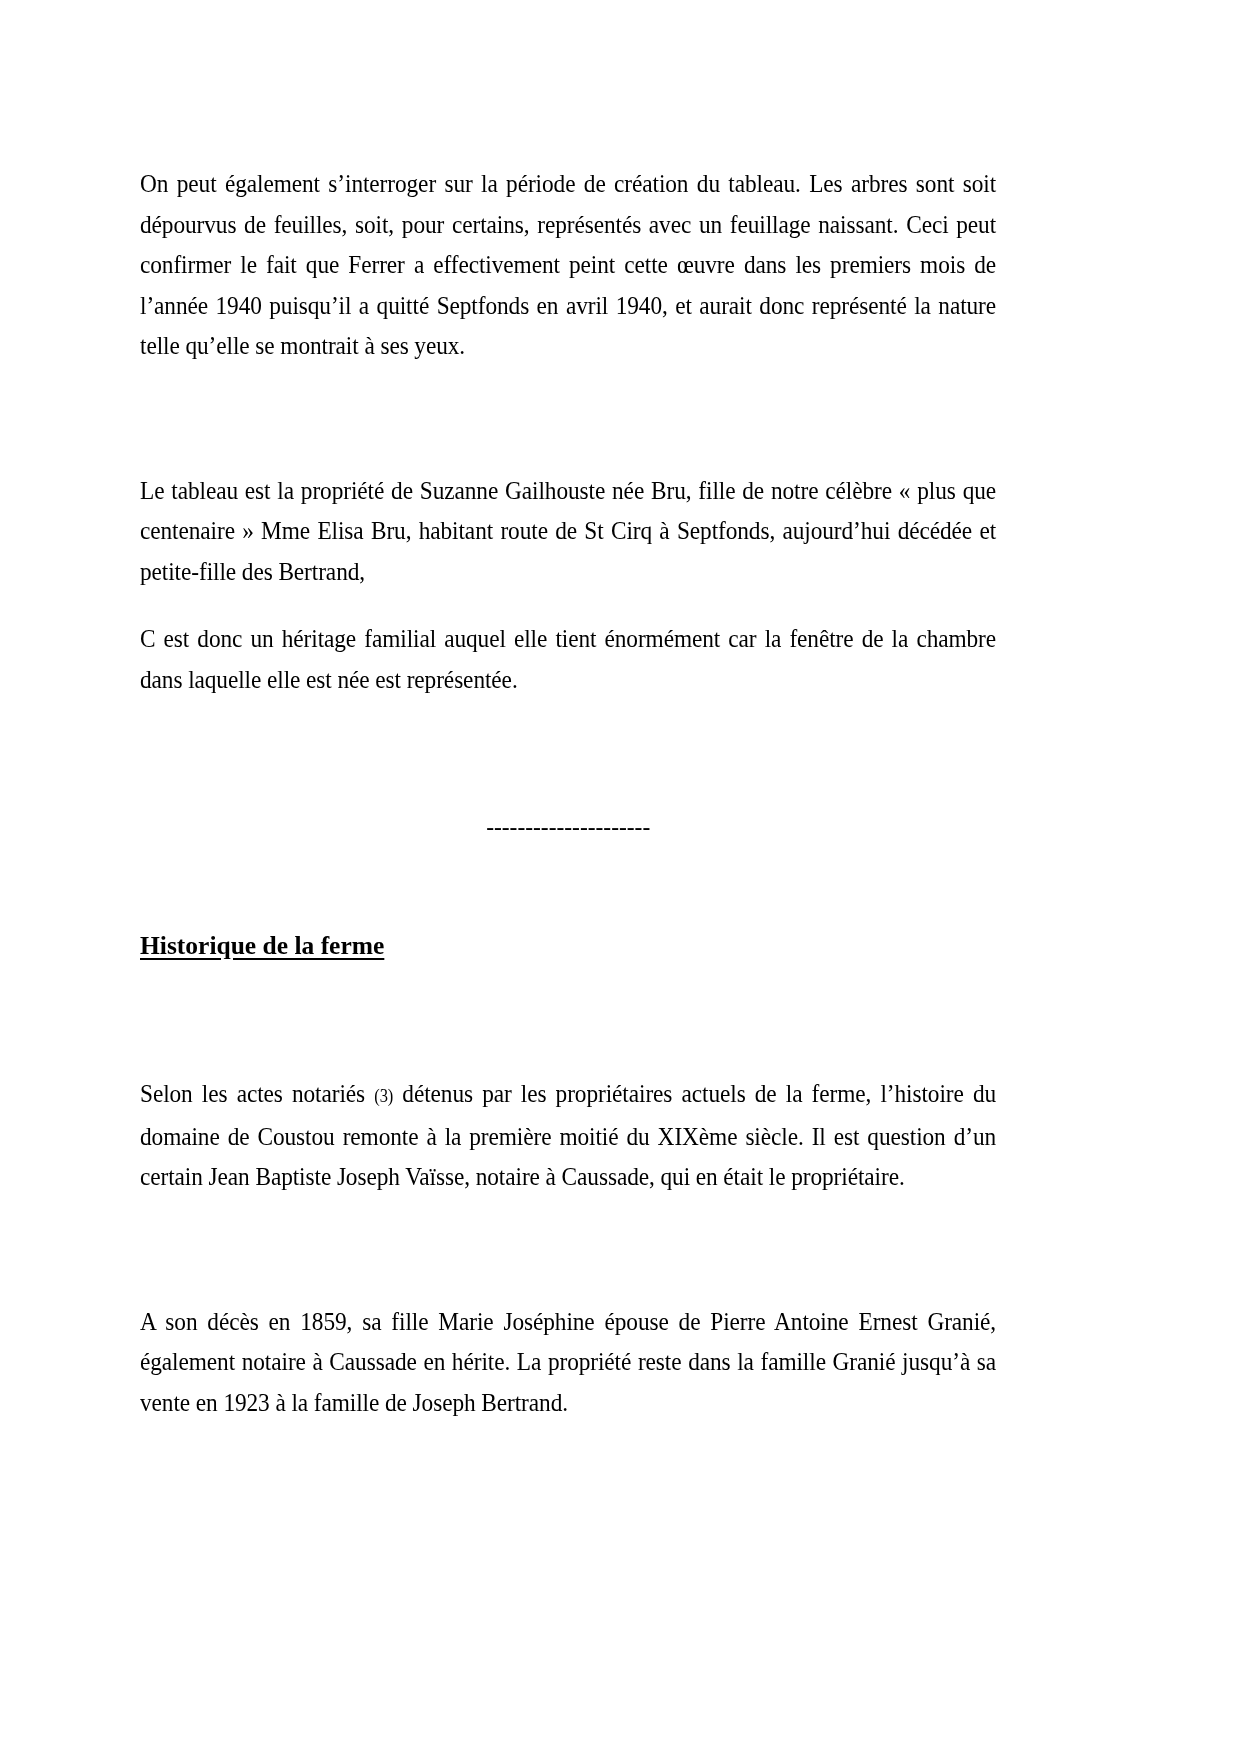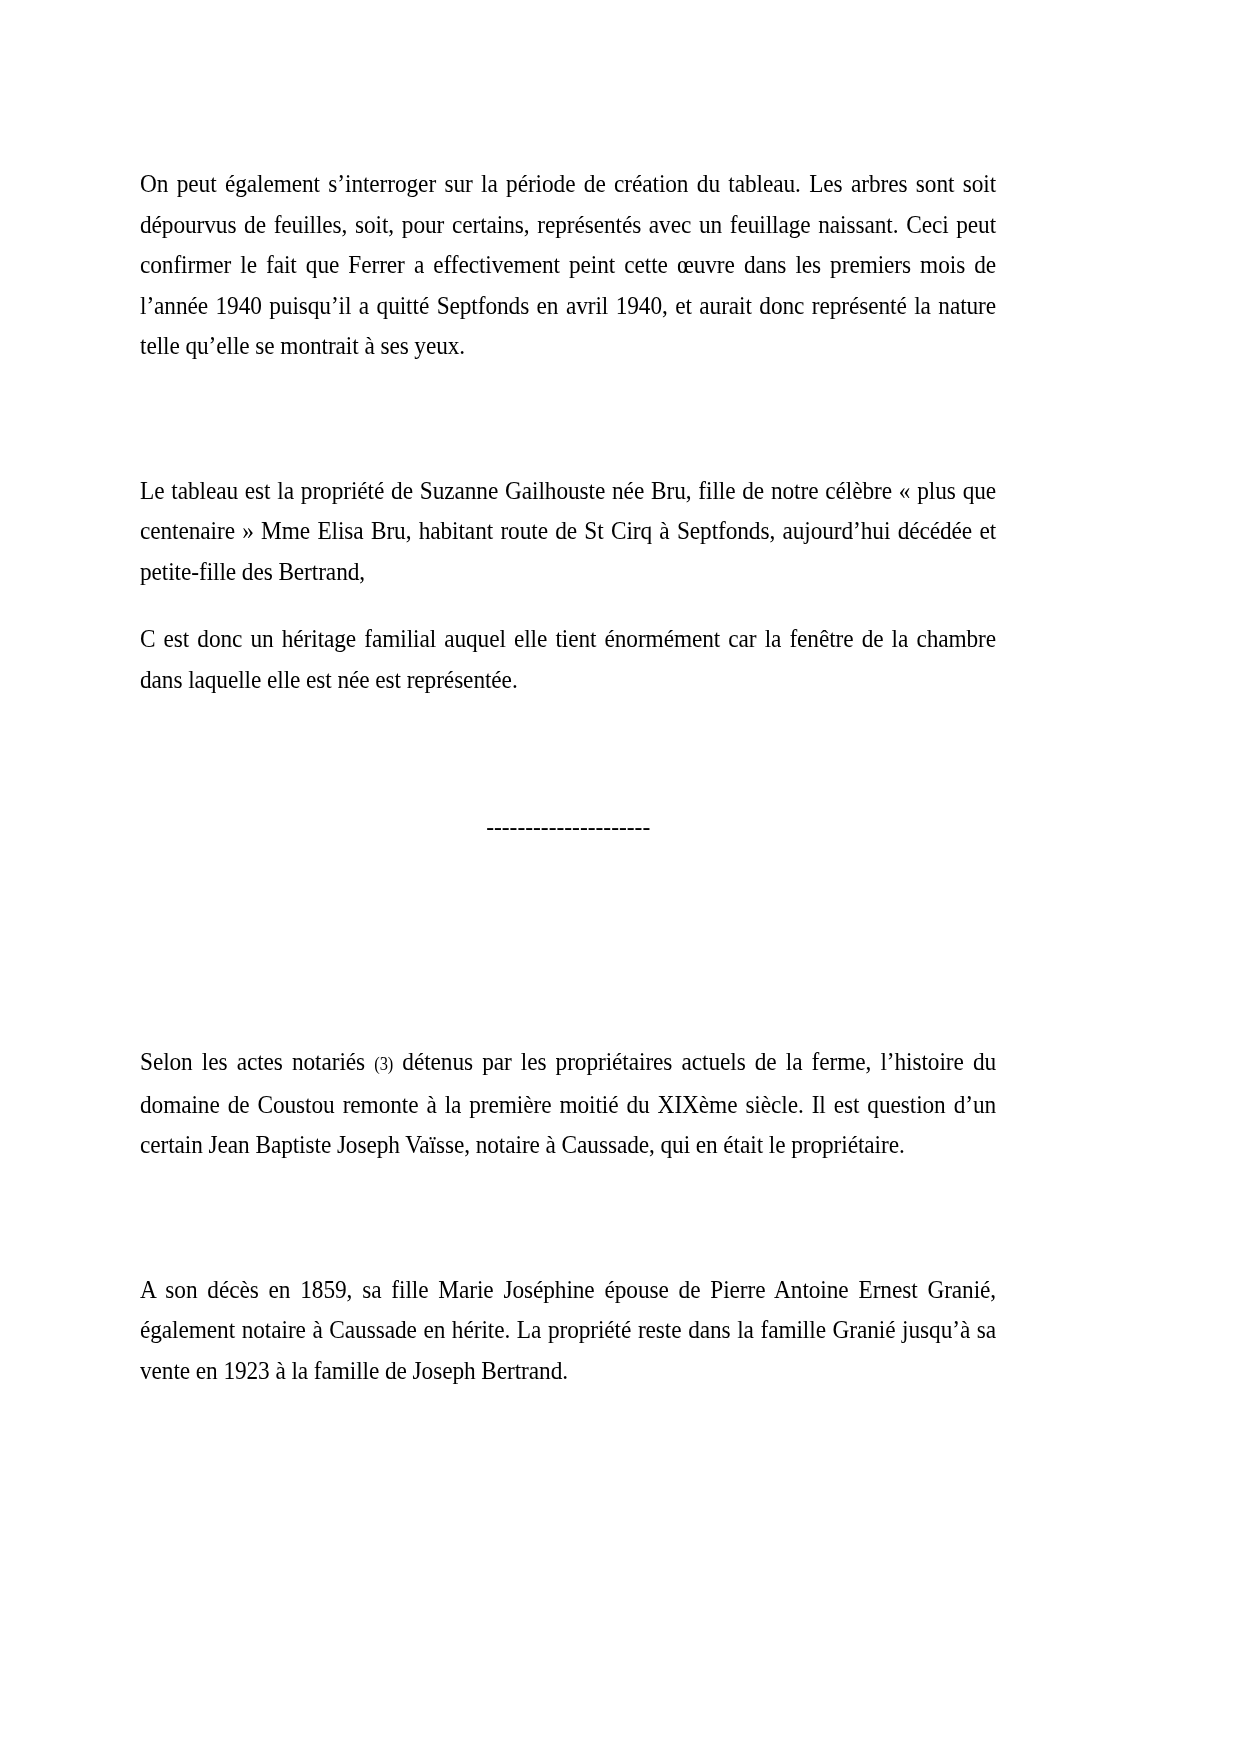--- a/index.html
+++ b/index.html
@@ -90,20 +90,23 @@
     <p class="para">C est donc un héritage familial auquel elle tient énormément car la fenêtre de la chambre dans laquelle elle est née est représentée.</p>
 
     <div class="gap-xxl"></div>
 
     <div class="sep-wrap">
       <span class="sep">---------------------</span>
     </div>
 
     <div class="gap-lg"></div>
 
+    <div>
+      <span class="heading">Historique de la ferme</span>
+    </div>
 
     <div class="gap-xxl"></div>
 
     <p class="para"><span>Selon les actes notariés </span><span class="footnote-ref">(3)</span><span> détenus par les propriétaires actuels de la ferme, l’histoire du domaine de Coustou remonte à la première moitié du XIXème siècle. Il est question d’un certain Jean Baptiste Joseph Vaïsse, notaire à Caussade, qui en était le propriétaire.</span></p>
 
     <div class="gap-xl"></div>
 
     <p class="para">A son décès en 1859, sa fille Marie Joséphine épouse de Pierre Antoine Ernest Granié, également notaire à Caussade en hérite. La propriété reste dans la famille Granié jusqu’à sa vente en 1923 à la famille de Joseph Bertrand.</p>
 
   </div>

